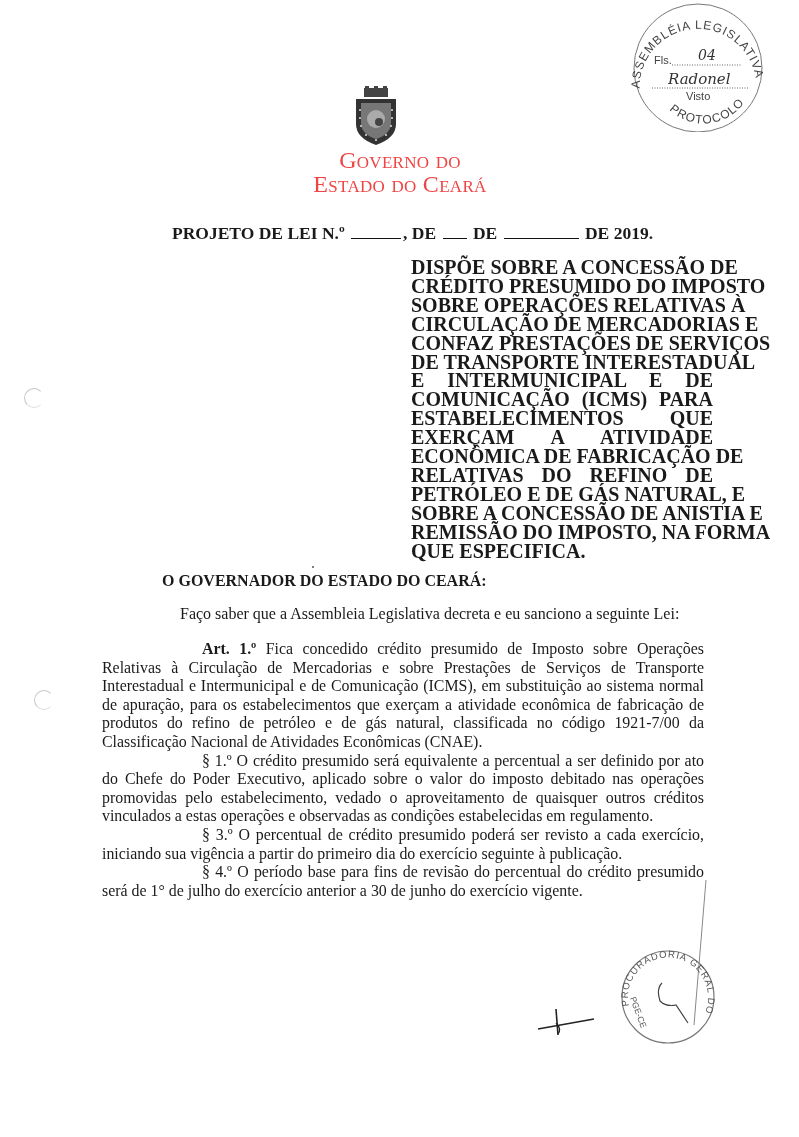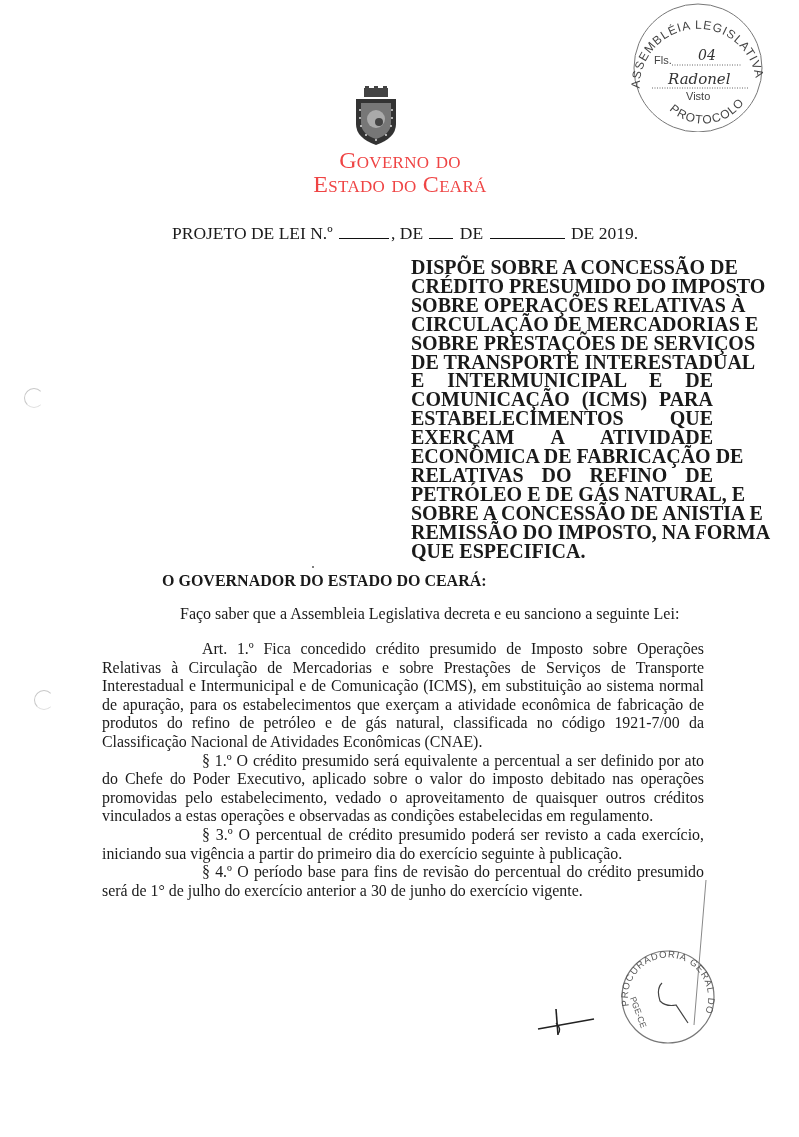--- a/index.html
+++ b/index.html
@@ -10,36 +10,36 @@
   
   .hole { position: absolute; width: 18px; height: 18px; border-radius: 50%;
           border: 1px solid #c8c8c8; border-right-color: transparent; border-bottom-color: #e0e0e0; }
 
   
   .coat { left: 352px; top: 86px; width: 48px; height: 60px; }
   .gov-title { left: 250px; top: 148px; width: 300px; text-align: center;
                font-variant: small-caps; font-size: 24px; line-height: 24px; color: #ef4444; letter-spacing: 0.3px; }
 
   
-  .projeto { left: 172px; top: 223px; font-weight: normal; font-size: 17.5px; white-space: pre; }
+  .projeto { left: 172px; top: 223px; font-weight: bold; font-size: 17.5px; white-space: pre; }
   .blank { display: inline-block; border-bottom: 1.5px solid #111; height: 13px; vertical-align: baseline; margin: 0 2px; }
 
   
   .ementa { left: 411px; top: 258px; width: 302px; font-weight: bold; font-size: 20px;
             line-height: 18.9px; text-align: justify; text-align-last: justify; }
   .ementa .line { display: block; text-align: justify; text-align-last: justify; white-space: nowrap; }
   .ementa .line.last { text-align-last: left; }
 
   .governador { left: 162px; top: 572px; font-weight: bold; font-size: 16px; }
   .faco { left: 180px; top: 605px; font-size: 16px; }
 
   .body-text { left: 102px; top: 640px; width: 602px; font-size: 15.9px; line-height: 18.6px; }
   .para { text-align: justify; margin: 0; }
   .para .ind { display: inline-block; width: 100px; }
-  .art-label { font-weight: normal; }
+  .art-label { font-weight: bold; }
 
   
   .stamp-top { left: 618px; top: 2px; width: 148px; height: 130px; }
   .stamp-bottom { left: 618px; top: 945px; width: 100px; height: 100px; }
   .signature { left: 536px; top: 1007px; width: 60px; height: 30px; }
   .dot { position:absolute; width:2px; height:2px; background:#555; border-radius:50%; }
 </style>
 </head>
 <body>
 
@@ -91,21 +91,21 @@
   <div>Estado do Ceará</div>
 </div>
 
 <div class="abs projeto"><span>PROJETO DE LEI N.º</span> <span class="blank" style="width:50px"></span><span>, DE</span> <span class="blank" style="width:24px"></span> <span>DE</span> <span class="blank" style="width:75px"></span> <span>DE 2019.</span></div>
 
 <div class="abs ementa">
   <span class="line">DISPÕE SOBRE A CONCESSÃO DE</span>
   <span class="line">CRÉDITO PRESUMIDO DO IMPOSTO</span>
   <span class="line">SOBRE OPERAÇÕES RELATIVAS À</span>
   <span class="line">CIRCULAÇÃO DE MERCADORIAS E</span>
-  <span class="line">SOBRE PRESTAÇÕES DE SERVIÇOS</span>
+  <span class="line">CONFAZ PRESTAÇÕES DE SERVIÇOS</span>
   <span class="line">DE TRANSPORTE INTERESTADUAL</span>
   <span class="line">E INTERMUNICIPAL E DE</span>
   <span class="line">COMUNICAÇÃO (ICMS) PARA</span>
   <span class="line">ESTABELECIMENTOS QUE</span>
   <span class="line">EXERÇAM A ATIVIDADE</span>
   <span class="line">ECONÔMICA DE FABRICAÇÃO DE</span>
   <span class="line">RELATIVAS DO REFINO DE</span>
   <span class="line">PETRÓLEO E DE GÁS NATURAL, E</span>
   <span class="line">SOBRE A CONCESSÃO DE ANISTIA E</span>
   <span class="line">REMISSÃO DO IMPOSTO, NA FORMA</span>

